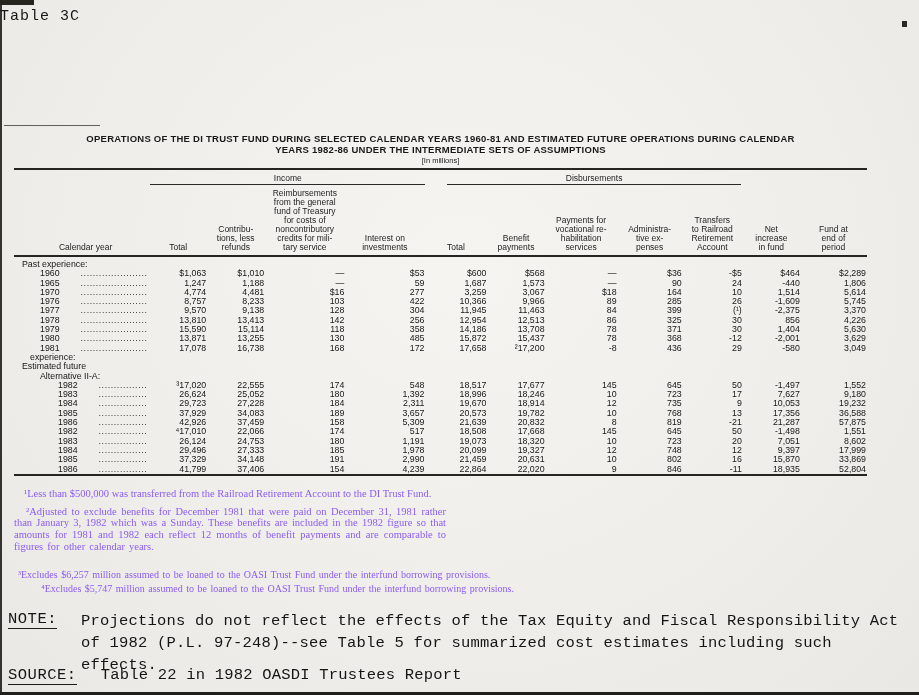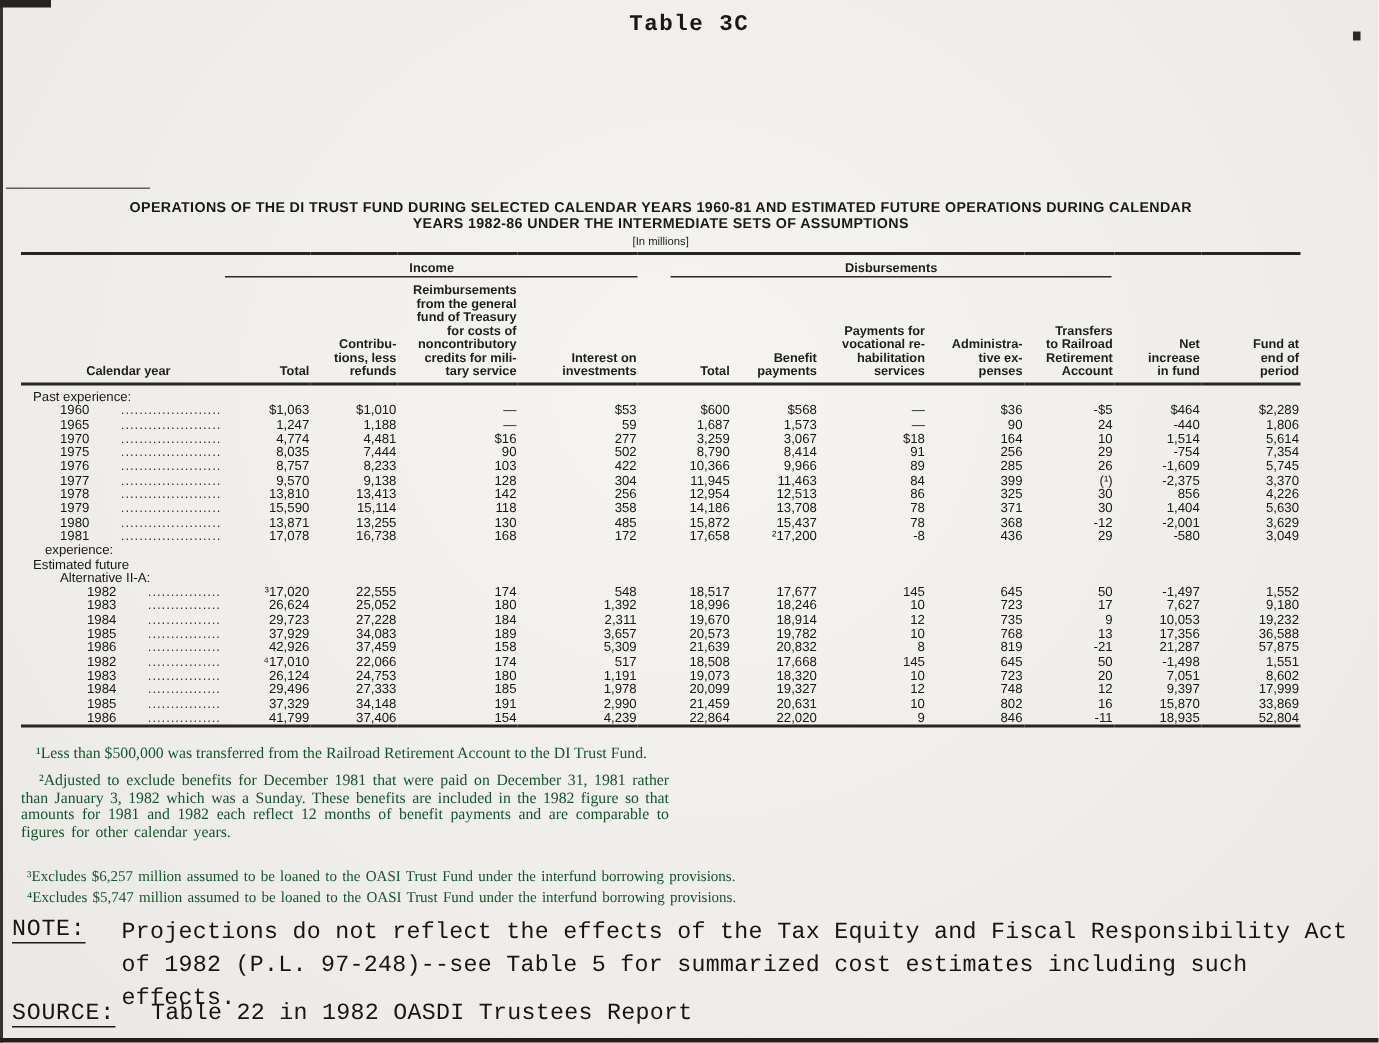--- a/index.html
+++ b/index.html
@@ -9,65 +9,65 @@
     font-family:"Liberation Sans", sans-serif;color:#1d1d1c;
   }
   
   .edge-left{position:absolute;left:0;top:0;width:2px;height:695px;background:#34332f;}
   .edge-bottom{position:absolute;left:0;bottom:0;width:919px;height:3px;background:#211f1c;}
   .mark-topleft{position:absolute;left:0;top:0;width:34px;height:5px;background:#26241f;}
   .mark-topright{position:absolute;left:902px;top:21px;width:5px;height:6px;background:#2a2824;}
   .fold-line{position:absolute;left:4px;top:125px;width:96px;height:1px;background:rgba(50,48,44,.75);}
 
   .page-title{
-    position:absolute;top:8px;left:0;width:919px;text-align:center;
-    font-family:"Liberation Mono", monospace;font-size:15px;font-weight:bold;letter-spacing:1px;color:#181715;
+    position:absolute;top:8px;left:0;width:919px;
+    font-family:"Liberation Mono", monospace;font-size:15px;font-weight:normal;letter-spacing:1px;color:#181715;
   }
 
   .table-wrap{position:absolute;left:14px;top:133px;width:853px;}
   .tbl-heading{
     font-size:9.5px;letter-spacing:.25px;line-height:11px;text-align:center;white-space:pre-line;
     color:#191918;font-weight:bold;
   }
   .tbl-units{font-size:7.5px;text-align:center;margin-top:1px;color:#222;}
 
   table.data{
     width:853px;table-layout:fixed;border-collapse:collapse;margin-top:3px;
     border-top:2.5px solid #262522;border-bottom:2px solid #262522;
   }
   thead{border-bottom:2px solid #262522;}
-  th{font-weight:bold;padding:0;}
+  th{font-weight:normal;padding:0;}
   tr.group-row th{padding-top:2px;}
   .grule{
     font-size:8.5px;text-align:center;color:#1d1d1c;
     border-bottom:1.2px solid #2a2927;padding-bottom:1px;margin-top:1px;
   }
   .grule-disb{margin-left:22px;margin-right:2px;}
   tr.colhead-row th{
-    font-size:8.5px;line-height:9px;vertical-align:bottom;text-align:right;
+    font-size:8.5px;line-height:9px;vertical-align:bottom;
     white-space:pre-line;padding:4px 1px 3px 0;color:#1d1d1c;
   }
   tr.colhead-row th.ch-year{text-align:center;padding-left:8px;}
 
   tbody td{
     font-size:8.8px;line-height:9.3px;padding:0 1px 0 0;text-align:right;
     white-space:nowrap;color:#161615;
   }
   tbody tr:first-child td{padding-top:3px;}
   td.label-cell{text-align:left;}
   .leader{display:flex;align-items:baseline;gap:20px;}
   .dots{flex:1;overflow:hidden;white-space:nowrap;color:#33322f;letter-spacing:.6px;margin:0 2px 0 1px;}
   .dots::before{content:"..................................................................................";}
 
-  .footnotes{margin-top:12px;width:500px;font-family:"Liberation Serif", serif;color:#14532d;}
+  .footnotes{margin-top:12px;width:500px;font-family:"Liberation Serif", serif;color:#8b5cf6;}
   .fn{margin:0;}
   .fn1{font-size:10.5px;text-indent:10px;margin-top:2px;}
   .fn2{font-size:10.5px;line-height:11.6px;width:432px;text-align:justify;text-indent:12px;margin-top:7px;word-spacing:1.5px;}
   .fn3{font-size:10px;text-indent:4px;margin-top:17px;word-spacing:1px;}
-  .fn4{font-size:10px;text-indent:4px;margin-top:3px;word-spacing:1px;}
+  .fn4{font-size:10px;text-indent:4px;margin-top:3px;word-spacing:1px;text-align:right;}
 
   .note-block{
     position:absolute;left:8px;top:610px;width:908px;display:flex;
     font-family:"Liberation Mono", monospace;font-size:15.5px;color:#161514;
   }
   .note-label,.source-label{
     flex:0 0 auto;border-bottom:1.6px solid #1c1b19;align-self:flex-start;
     padding-bottom:0;margin-right:24px;letter-spacing:.5px;
   }
   .note-text{white-space:pre-line;line-height:22px;letter-spacing:.2px;}
@@ -213,39 +213,20 @@
           <td>3,067</td>
           <td>$18</td>
           <td>164</td>
           <td>10</td>
           <td>1,514</td>
           <td>5,614</td>
         </tr>
         <tr>
           <td class="label-cell">
             <div class="leader" style="padding-left: 26px;">
-              <span>1975</span>
-              <span class="dots"></span>
-            </div>
-          </td>
-          <td>8,035</td>
-          <td>7,444</td>
-          <td>90</td>
-          <td>502</td>
-          <td>8,790</td>
-          <td>8,414</td>
-          <td>91</td>
-          <td>256</td>
-          <td>29</td>
-          <td>-754</td>
-          <td>7,354</td>
-        </tr>
-        <tr>
-          <td class="label-cell">
-            <div class="leader" style="padding-left: 26px;">
               <span>1976</span>
               <span class="dots"></span>
             </div>
           </td>
           <td>8,757</td>
           <td>8,233</td>
           <td>103</td>
           <td>422</td>
           <td>10,366</td>
           <td>9,966</td>

